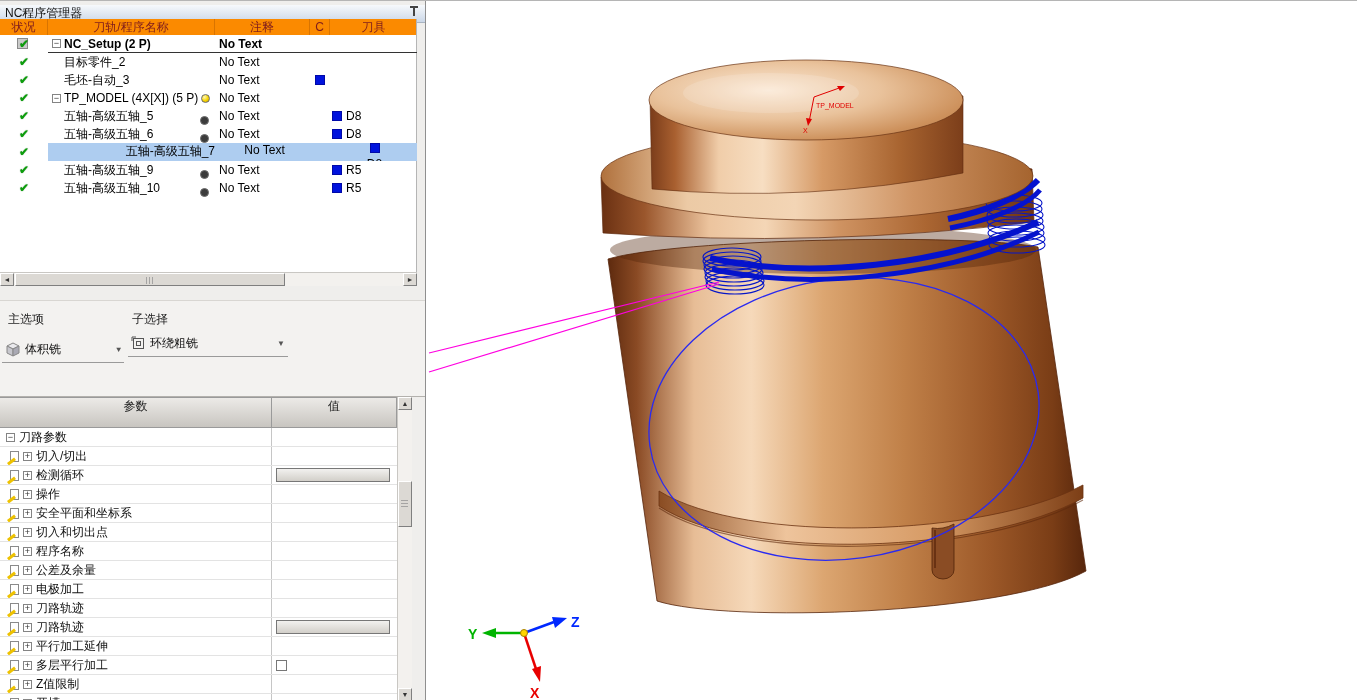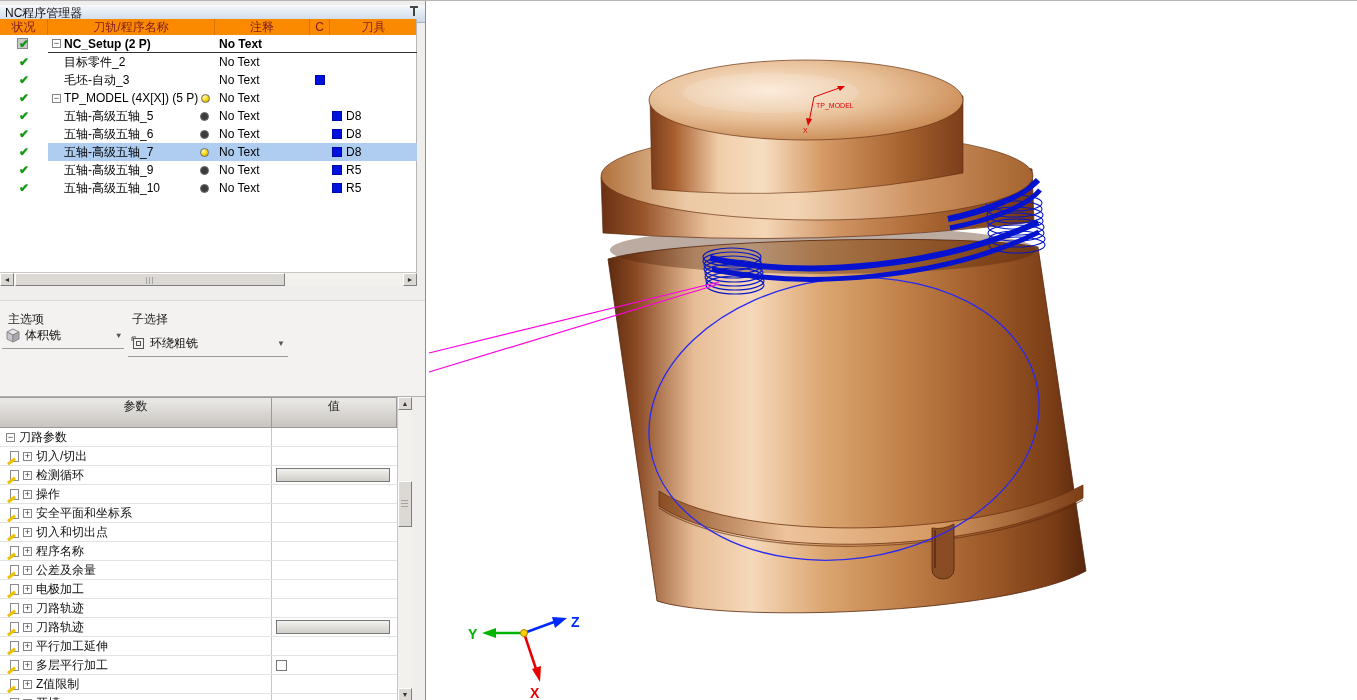--- a/index.html
+++ b/index.html
@@ -16,25 +16,25 @@
 
 
 .treewrap{position:absolute;top:18px;left:0;width:417px;height:253px;background:#fff;border-right:1px solid #b5b5b5;}
 .thead{display:grid;grid-template-columns:48px 167px 95px 20px 87px;height:16px;background:#fb8a00;}
 .th{font-size:12px;color:#7f1d1d;text-align:center;line-height:16px;border-right:1px solid #d97400;overflow:hidden;white-space:nowrap;}
 .th:last-child{border-right:none;}
 .trow{display:grid;grid-template-columns:48px 167px 95px 20px 87px;height:18px;font-size:12px;color:#000;}
 .trow>div{display:flex;align-items:center;height:18px;overflow:hidden;white-space:nowrap;}
 .c-status{justify-content:center;}
 .c-name{padding-left:4px;gap:3px;}
-.c-name.ind{padding-left:16px;}
+.c-name.ind{padding-left:16px;align-items:flex-end;}
 .c-comment{padding-left:4px;}
 .c-c{justify-content:center;}
 .c-tool{padding-left:2px;gap:4px;}
-.trow.sel>div:not(.c-status){background:#aecdf0;}
+.trow.sel>div:not(.c-status){background:#aecdf0;flex-direction:column;}
 .trow.setup>div:not(.c-status){border-bottom:1px solid #333;}
 .b{font-weight:bold;}
 .statwrap{position:relative;width:14px;height:14px;}
 .mach{position:absolute;left:0;top:1px;width:11px;height:11px;background:#cbcbcb;border:1px solid #8a8a8a;}
 .chk{position:absolute;left:2px;top:0;color:#0ba00b;font-size:12px;font-weight:bold;text-shadow:0 0 1px #076607;line-height:14px;}
 .exp{flex:none;width:9px;height:9px;border:1px solid #848484;background:#fff;font-size:9px;line-height:7px;text-align:center;color:#333;}
 .bulb{flex:none;width:9px;height:9px;border-radius:50%;border:1px solid #6b6b6b;margin-left:auto;margin-right:6px;}
 .bulb.on{background:radial-gradient(circle at 35% 30%,#fff8b8,#f6d400 55%,#cf9f00);}
 .bulb.off{background:#3c3c3c;}
 .sw{flex:none;width:10px;height:10px;background:#0013dd;border:1px solid #0009a8;}
@@ -46,21 +46,21 @@
 .hscroll .sb-right{right:0;top:0;}
 .hthumb{position:absolute;left:15px;top:0;width:270px;height:13px;background:#dcd9d4;border:1px solid;border-color:#fff #7f7f7f #7f7f7f #fff;display:flex;align-items:center;justify-content:center;cursor:pointer;}
 .grip{font-size:8px;color:#8a8a8a;letter-spacing:1px;line-height:8px;}
 
 
 .selectors{position:absolute;top:299px;left:0;width:425px;height:97px;background:#f3f2f0;border-top:1px solid #d8d6d2;border-bottom:1px solid #b3b1ad;text-align:right;}
 .sel-label{position:absolute;font-size:12px;color:#222;}
 .lab-main{left:8px;top:10px;}
 .lab-sub{left:132px;top:10px;}
 .combo{position:absolute;height:26px;display:flex;align-items:center;gap:4px;border-bottom:1px solid #9a9a9a;padding:0 3px;cursor:pointer;background:transparent;}
-.combo1{left:2px;top:22px;width:122px;font-family:Liberation Mono, monospace;}
+.combo1{left:2px;top:36px;width:122px;font-family:Liberation Mono, monospace;}
 .combo2{left:128px;top:30px;width:160px;}
 .combo .cval{font-size:12px;color:#111;}
 .combo .arrow{margin-left:auto;font-size:8px;color:#555;}
 
 
 .params{position:absolute;top:396px;left:0;width:397px;height:304px;background:#fff;}
 .phead{display:grid;grid-template-columns:272px 125px;height:31px;background:linear-gradient(#eceae7,#c8c5c0);border-top:1px solid #9a9a9a;border-bottom:1px solid #9a9a9a;}
 .phead>div{font-size:12px;color:#222;text-align:center;line-height:16px;border-right:1px solid #9a9a9a;}
 .prow{display:grid;grid-template-columns:272px 125px;height:19px;border-bottom:1px solid #e3e3e3;}
 .prow>div{display:flex;align-items:center;overflow:hidden;white-space:nowrap;}

